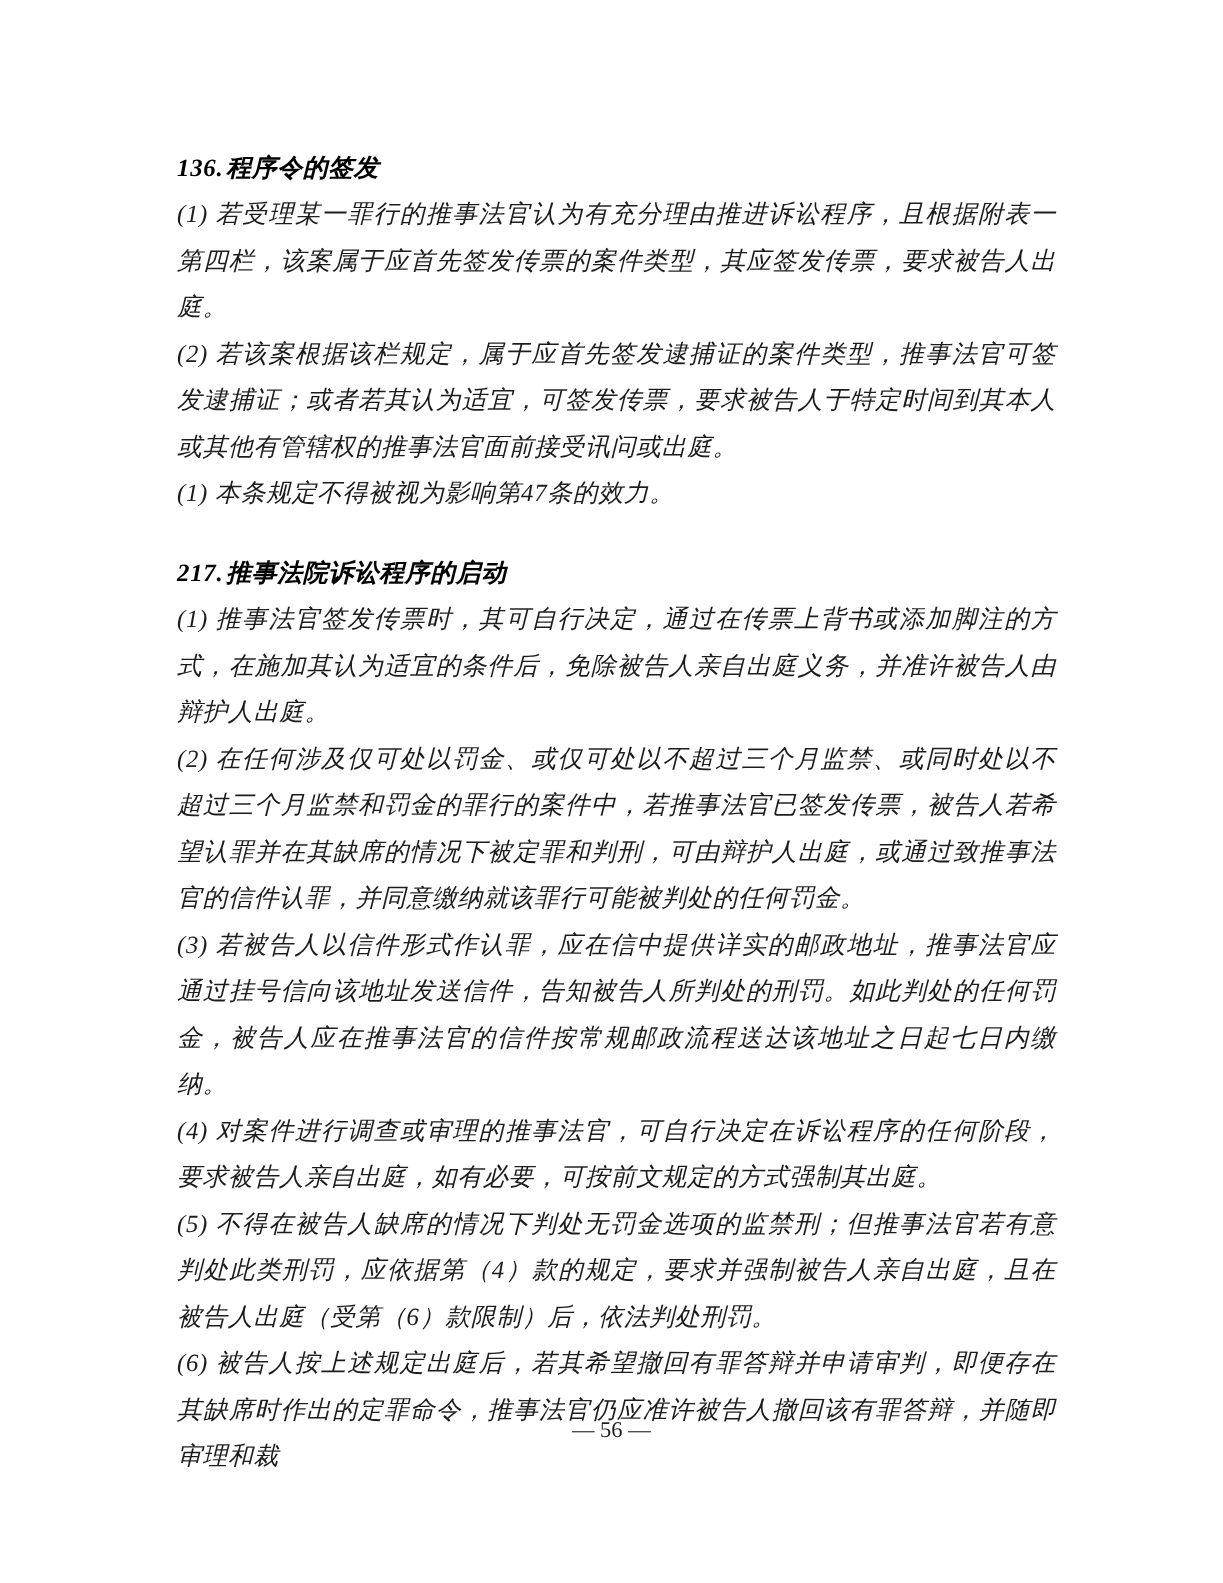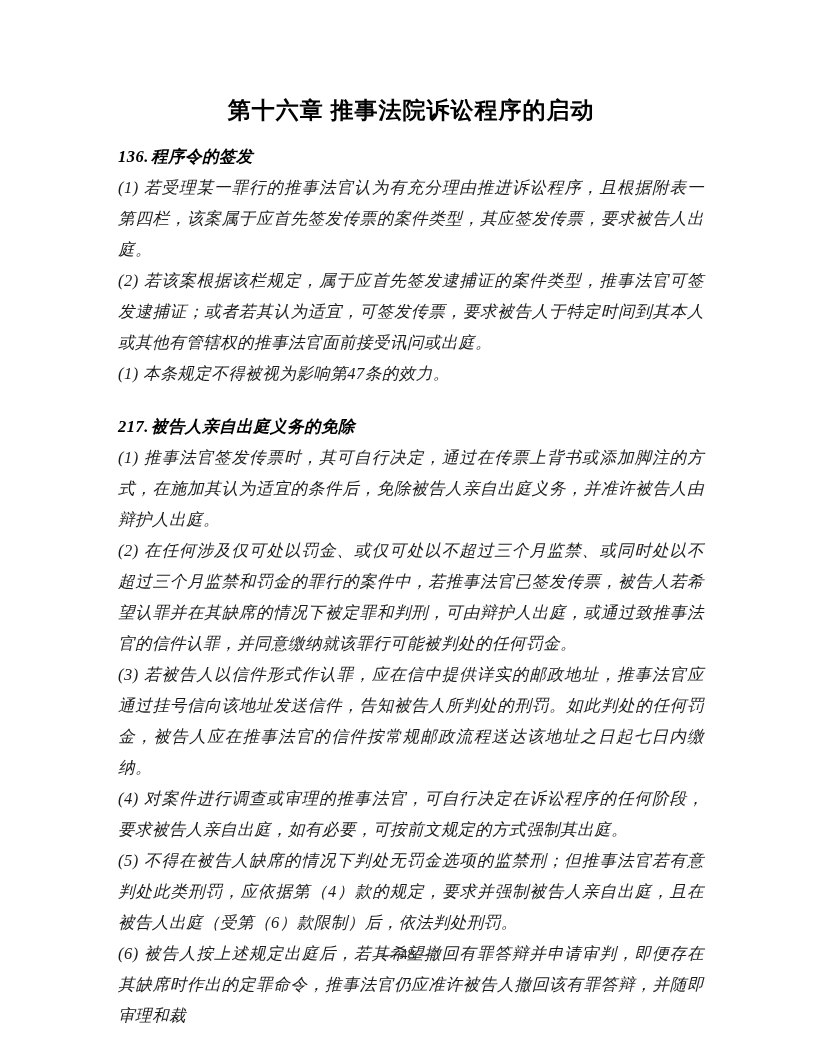--- a/index.html
+++ b/index.html
@@ -69,35 +69,34 @@
     line-height: 20px;
     color: #1c1c1c;
   }
 </style>
 </head>
 <body>
 
 <div class="page">
   <div class="content">
 
-    <h1 class="chapter-title">第十六章 推事法院诉讼程序的启动</h1>
 
     <div class="section">
       <h2 class="section-heading"><span class="num">136.</span><span>程序令的签发</span></h2>
       <p class="body-para">(1) 若受理某一罪行的推事法官认为有充分理由推进诉讼程序，且根据附表一第四栏，该案属于应首先签发传票的案件类型，其应签发传票，要求被告人出庭。</p>
       <p class="body-para">(2) 若该案根据该栏规定，属于应首先签发逮捕证的案件类型，推事法官可签发逮捕证；或者若其认为适宜，可签发传票，要求被告人于特定时间到其本人或其他有管辖权的推事法官面前接受讯问或出庭。</p>
       <p class="body-para">(1) 本条规定不得被视为影响第47条的效力。</p>
     </div>
 
     <div class="section">
-      <h2 class="section-heading"><span class="num">217.</span><span>被告人亲自出庭义务的免除</span></h2>
+      <h2 class="section-heading"><span class="num">217.</span><span>推事法院诉讼程序的启动</span></h2>
       <p class="body-para">(1) 推事法官签发传票时，其可自行决定，通过在传票上背书或添加脚注的方式，在施加其认为适宜的条件后，免除被告人亲自出庭义务，并准许被告人由辩护人出庭。</p>
       <p class="body-para">(2) 在任何涉及仅可处以罚金、或仅可处以不超过三个月监禁、或同时处以不超过三个月监禁和罚金的罪行的案件中，若推事法官已签发传票，被告人若希望认罪并在其缺席的情况下被定罪和判刑，可由辩护人出庭，或通过致推事法官的信件认罪，并同意缴纳就该罪行可能被判处的任何罚金。</p>
       <p class="body-para">(3) 若被告人以信件形式作认罪，应在信中提供详实的邮政地址，推事法官应通过挂号信向该地址发送信件，告知被告人所判处的刑罚。如此判处的任何罚金，被告人应在推事法官的信件按常规邮政流程送达该地址之日起七日内缴纳。</p>
       <p class="body-para">(4) 对案件进行调查或审理的推事法官，可自行决定在诉讼程序的任何阶段，要求被告人亲自出庭，如有必要，可按前文规定的方式强制其出庭。</p>
       <p class="body-para">(5) 不得在被告人缺席的情况下判处无罚金选项的监禁刑；但推事法官若有意判处此类刑罚，应依据第（4）款的规定，要求并强制被告人亲自出庭，且在被告人出庭（受第（6）款限制）后，依法判处刑罚。</p>
       <p class="body-para">(6) 被告人按上述规定出庭后，若其希望撤回有罪答辩并申请审判，即便存在其缺席时作出的定罪命令，推事法官仍应准许被告人撤回该有罪答辩，并随即审理和裁</p>
     </div>
 
   </div>
 
-  <div class="footer">— 48 —</div>
+  <div class="footer">— 56 —</div>
 </div>
 
 </body></html>

